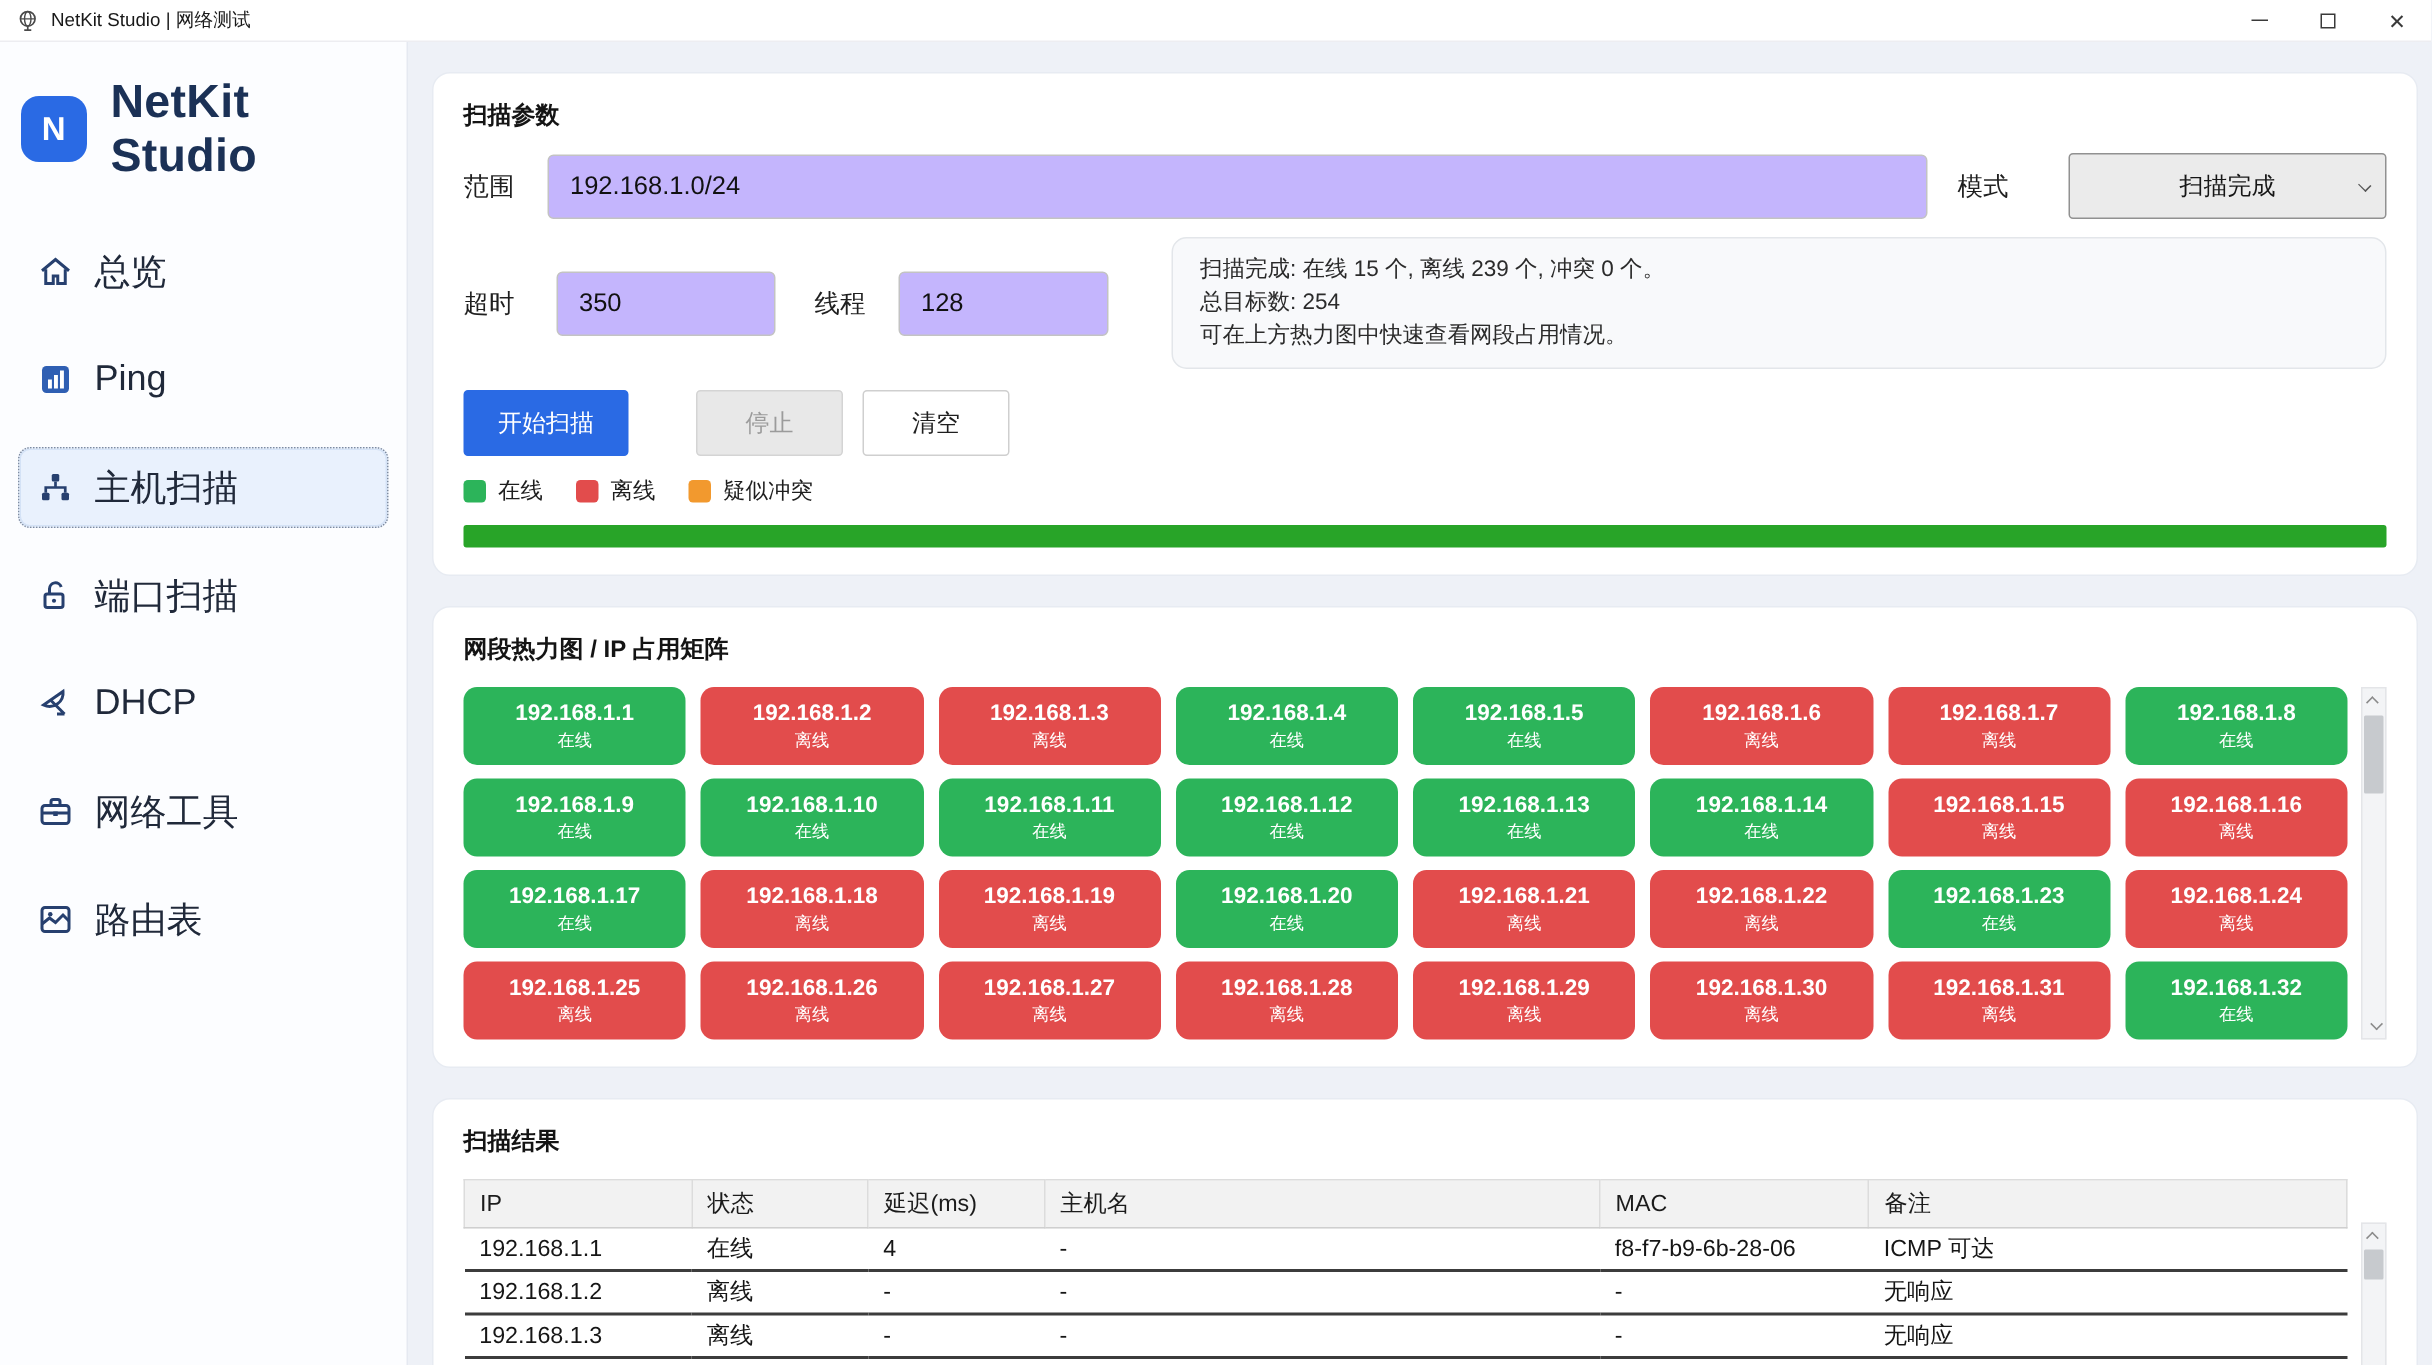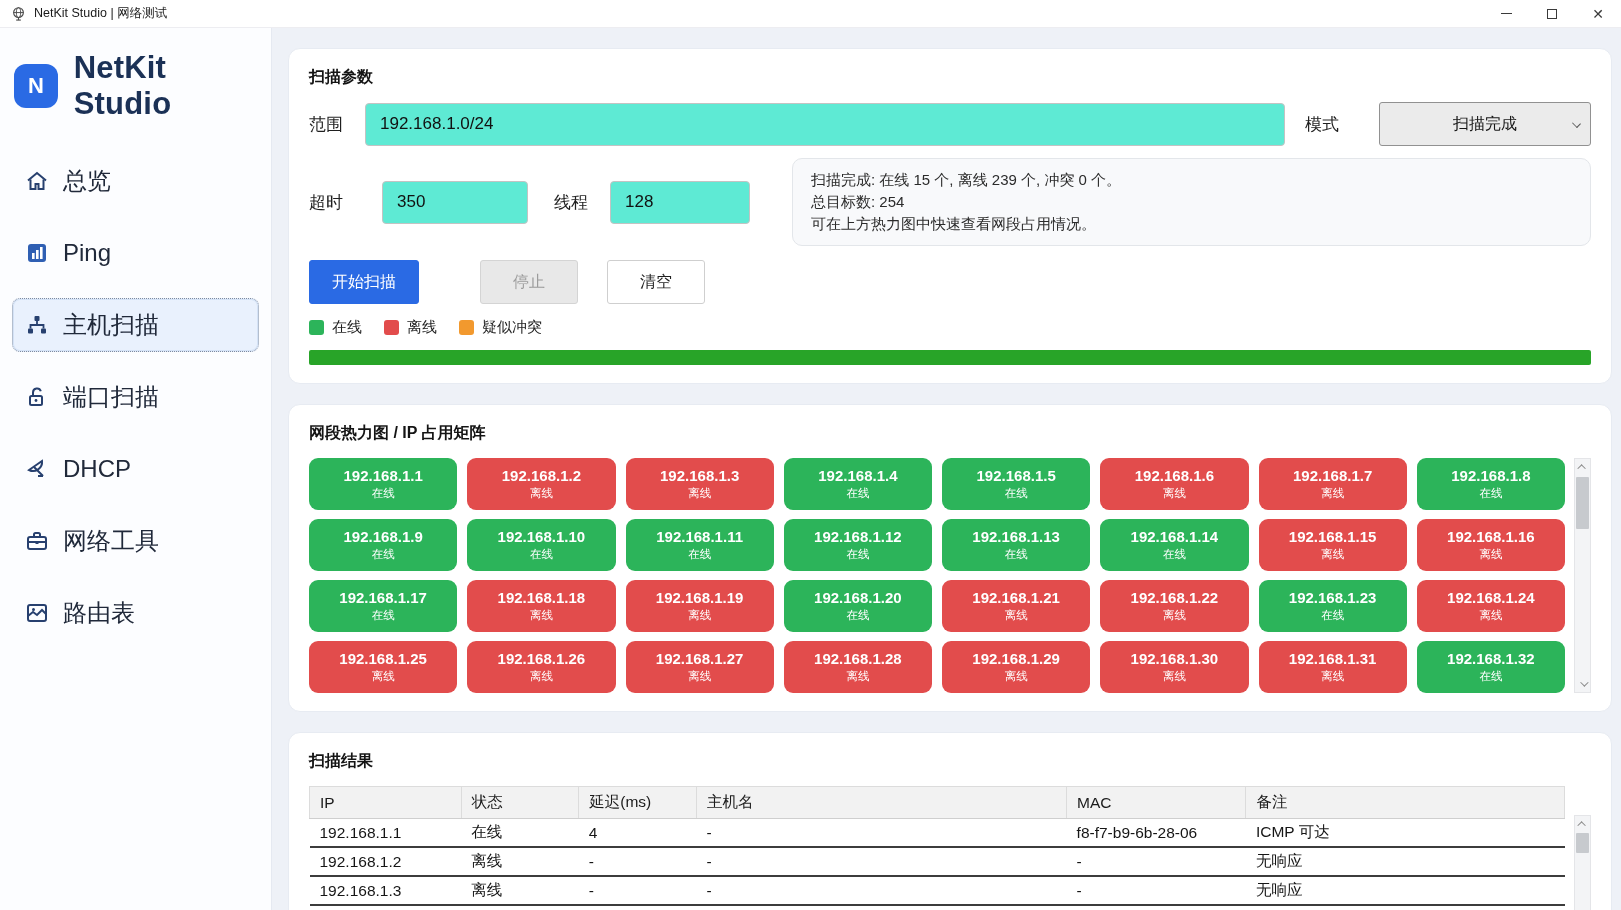--- a/index.html
+++ b/index.html
@@ -28,31 +28,31 @@
   .nav-item svg { width:24px; height:24px; flex-shrink:0; }
 
   
   .main { flex:1; padding:20px 9px 0 16px; overflow:hidden; }
   .card { background:#fff; border:1px solid #e7ebf2; border-radius:12px; padding:18px 20px; margin-bottom:20px; }
   .card h2 { font-size:16px; font-weight:bold; color:#141414; margin-bottom:14px; }
 
   
   .row1 { display:flex; align-items:center; }
   .field-label { font-size:17px; color:#1f1f1f; white-space:nowrap; }
-  .txt { height:43px; border:1px solid #c3c3c3; border-radius:4px; padding:0 14px; font-size:17px; color:#111; font-family:"Liberation Sans",sans-serif; background:#5eead4; }
+  .txt { height:43px; border:1px solid #c3c3c3; border-radius:4px; padding:0 14px; font-size:17px; color:#111; font-family:"Liberation Sans",sans-serif; background:#c4b5fd; }
   .range-input { flex:1; margin-left:22px; }
   .mode-label { margin:0 0 0 20px; }
   .mode-select { width:212px; height:44px; margin-left:40px; background:#ebebeb; border:1px solid #919191; border-radius:3px; display:flex; align-items:center; justify-content:center; position:relative; font-size:16px; color:#161616; cursor:pointer; }
   .mode-select .chev { position:absolute; right:10px; top:17px; width:7px; height:7px; border-right:1.6px solid #555; border-bottom:1.6px solid #555; transform:rotate(45deg) scaleY(.8); }
   .row2 { display:flex; align-items:center; margin-top:12px; }
-  .timeout-input { width:146px; margin-left:39px; }
+  .timeout-input { width:146px; margin-left:28px; }
   .threads-label { margin-left:26px;text-align:right; }
   .threads-input { width:140px; margin-left:22px; }
   .status-box { flex:1; margin-left:42px; background:#f8f9fb; border:1px solid #e3e6ea; border-radius:10px; padding:10px 18px; font-size:15px; color:#2b2b2b; line-height:22px; }
-  .btn-row { display:flex; gap:29px; margin-top:14px; }
+  .btn-row { display:flex; gap:13px; margin-top:14px; }
   .btn { font-family:"Liberation Sans",sans-serif; font-size:16px; height:44px; border-radius:3px; cursor:pointer; }
   .btn-primary { background:#2a6ae4; color:#fff; border:1px solid #2a6ae4; padding:0 22px; }
   .btn-disabled { background:#e8e8e8; color:#9b9b9b; border:1px solid #d4d4d4; padding:0 32px; cursor:default;margin-left:32px; }
   .btn-plain { background:#fff; color:#1f1f1f; border:1px solid #cfcfcf; padding:0 32px; }
   .legend-row { display:flex; align-items:center; gap:22px; margin-top:14px; }
   .legend-item { display:flex; align-items:center; gap:8px; font-size:15px; color:#1e1e1e; }
   .legend-swatch { width:15px; height:15px; border-radius:3px; display:inline-block; }
   .progress { margin-top:13px; height:15px; border-radius:2px; background:#28a428; width:100%; }
 
   

